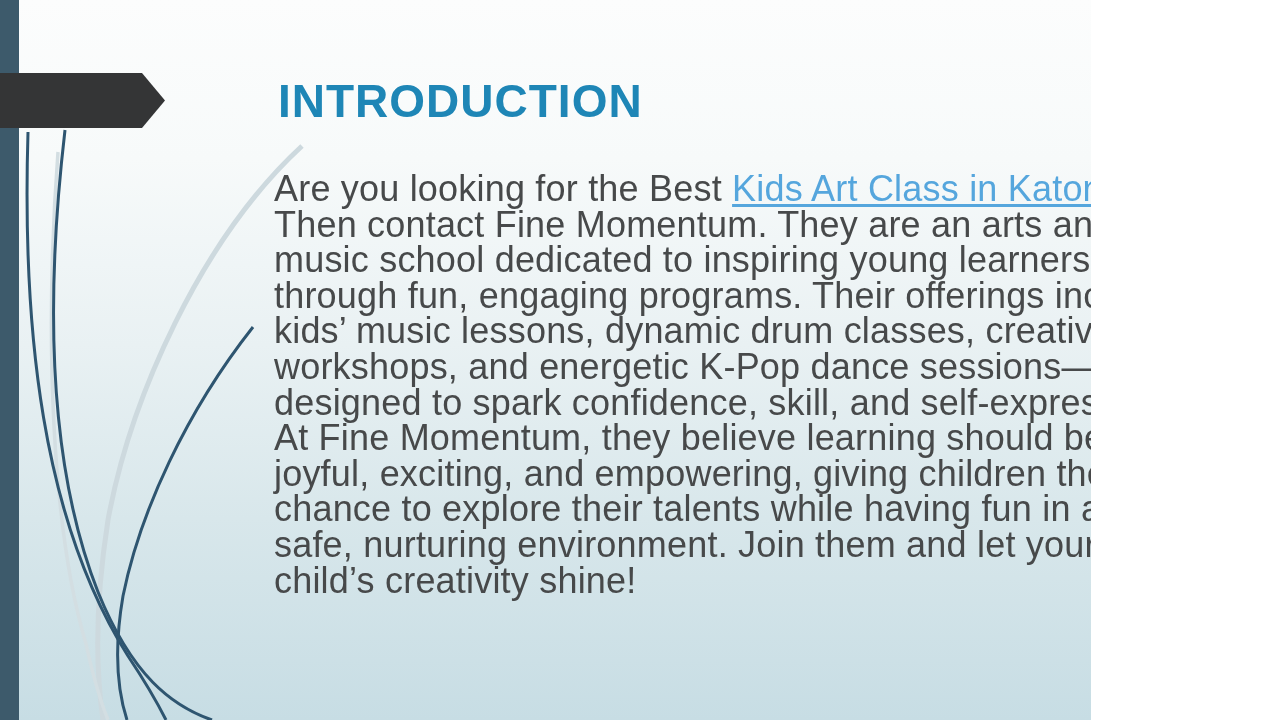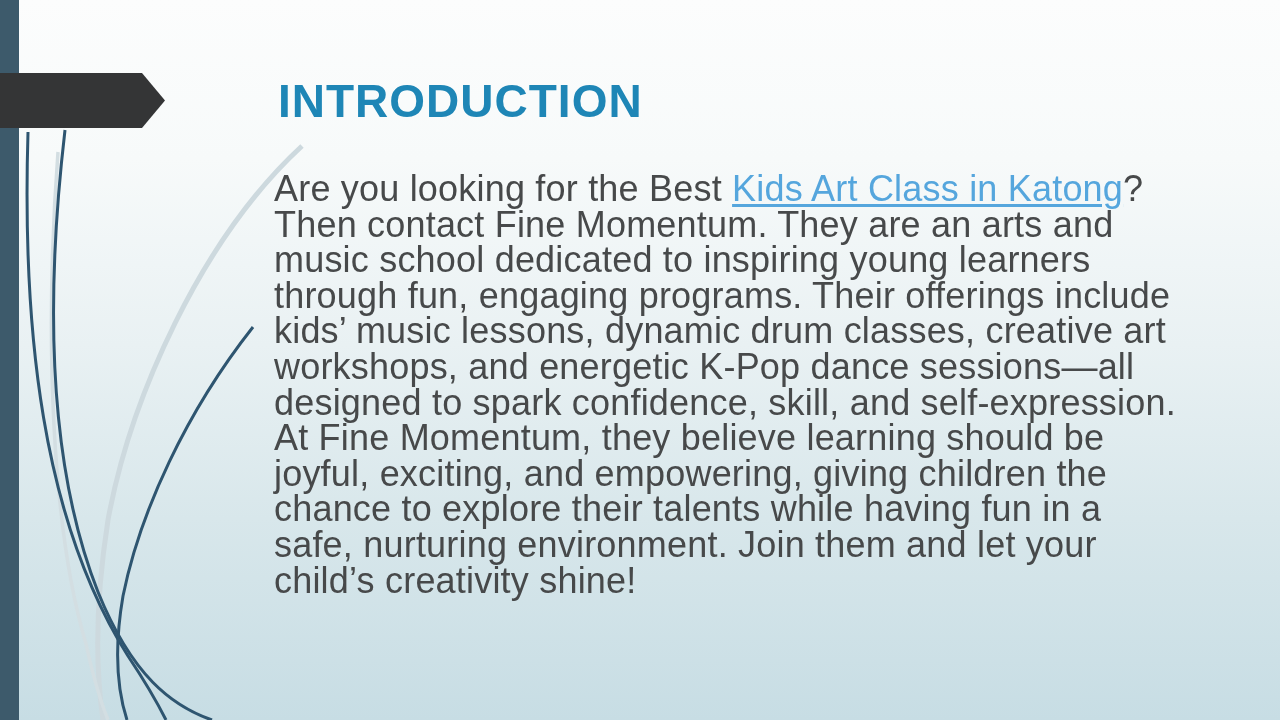--- a/index.html
+++ b/index.html
@@ -2,21 +2,21 @@
 <html><head>
 <meta charset="utf-8">
 <style>
   html, body {
     margin: 0;
     padding: 0;
     font-family: "Liberation Sans", sans-serif;
   }
   .slide {
     position: relative;
-    width: 1280px;
+    width: 1091px;
     height: 720px;
     overflow: hidden;
     background: linear-gradient(180deg,
       #fcfdfd 0%,
       #f7fafa 22%,
       #e9f1f3 48%,
       #d8e7eb 72%,
       #c7dde4 100%);
   }
   .curves {

